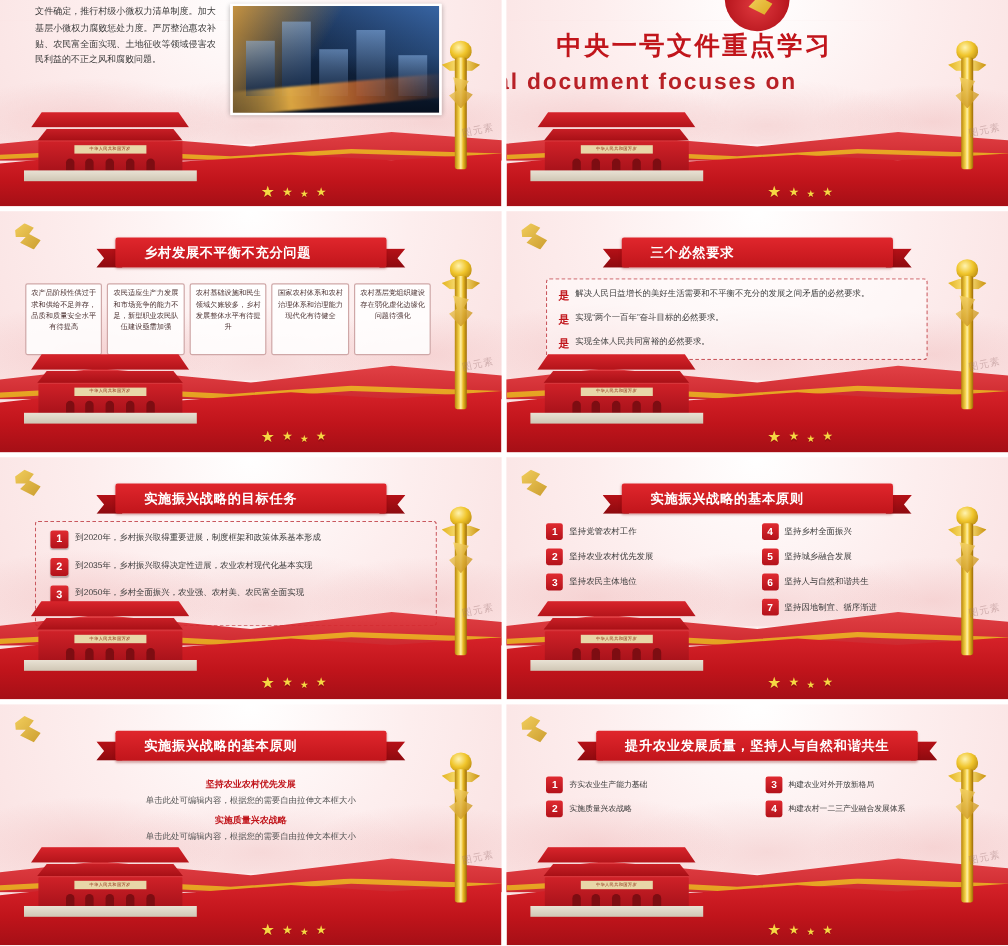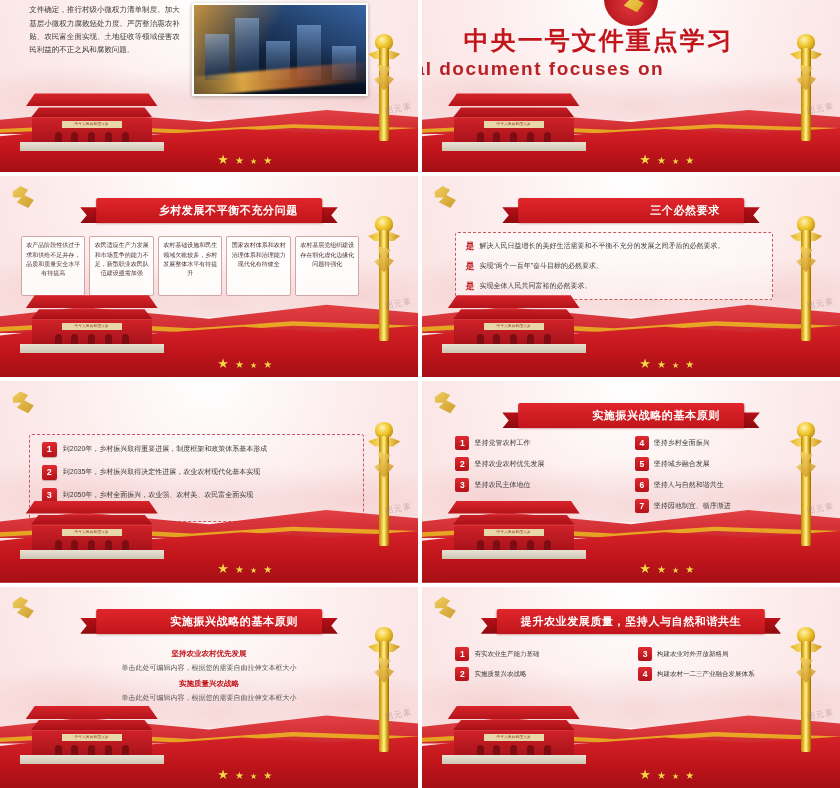--- a/index.html
+++ b/index.html
@@ -166,21 +166,21 @@
     top: 11%;
     min-width: 54%;
     z-index: 5;
   }
   .banner .plate {
     position: relative;
     background: linear-gradient(180deg, #e0262c 0%, #c1151b 100%);
     color: #fff;
     font-size: 11px;
     font-weight: bold;
-    text-align: right;
+    text-align: left;
     padding: 5px 24px;
     border-radius: 2px;
     letter-spacing: .6px;
     box-shadow: 0 1px 2px rgba(120,0,0,.3);
     white-space: nowrap;
     font-family: Liberation Serif, serif;
   }
   .banner .tail-l, .banner .tail-r {
     position: absolute; top: 9px; width: 22px; height: 16px;
     background: linear-gradient(180deg, #b61117, #8d0a0f);
@@ -215,21 +215,21 @@
   .s1-photo .trail {
     position: absolute; bottom: 6%; left: -6%; right: -6%; height: 22%;
     background: linear-gradient(90deg, rgba(255,190,70,0) 0%, rgba(255,190,70,.85) 30%, rgba(255,120,40,.6) 60%, rgba(255,190,70,0) 100%);
     transform: rotate(-5deg);
     filter: blur(1px);
   }
 
   
   .s2-title-cn {
     position: absolute; left: 10%; top: 14%;
-    font-size: 25px; font-weight: bold; color: #c1151b;
+    font-size: 21px; font-weight: bold; color: #c1151b;
     letter-spacing: 2px;
     white-space: nowrap;
     text-align: center;
   }
   .s2-title-en {
     position: absolute; left: -6%; top: 34%;
     font-size: 19px; font-weight: bold; color: #b5161c;
     letter-spacing: 1.5px;
     white-space: nowrap;
     opacity: .95;
@@ -531,20 +531,25 @@
         <div class="shaft"></div>
         <div class="dragon"></div>
     </div>
     <div class="wm">图元素</div>
   </div>
 
   <div class="slide">
     <div class="emblem">
         <div class="sickle"></div>
       </div>
+    <div class="banner">
+      <div class="tail-l"></div>
+        <div class="tail-r"></div>
+      <div class="plate">实施振兴战略的目标任务</div>
+    </div>
     <div class="dashed-box"></div>
     <div class="num-list">
       <div class="nrow">
         <div class="nbadge">1</div>
         <div class="ntext">到2020年，乡村振兴取得重要进展，制度框架和政策体系基本形成</div>
       </div>
       <div class="nrow">
         <div class="nbadge">2</div>
         <div class="ntext">到2035年，乡村振兴取得决定性进展，农业农村现代化基本实现</div>
       </div>

